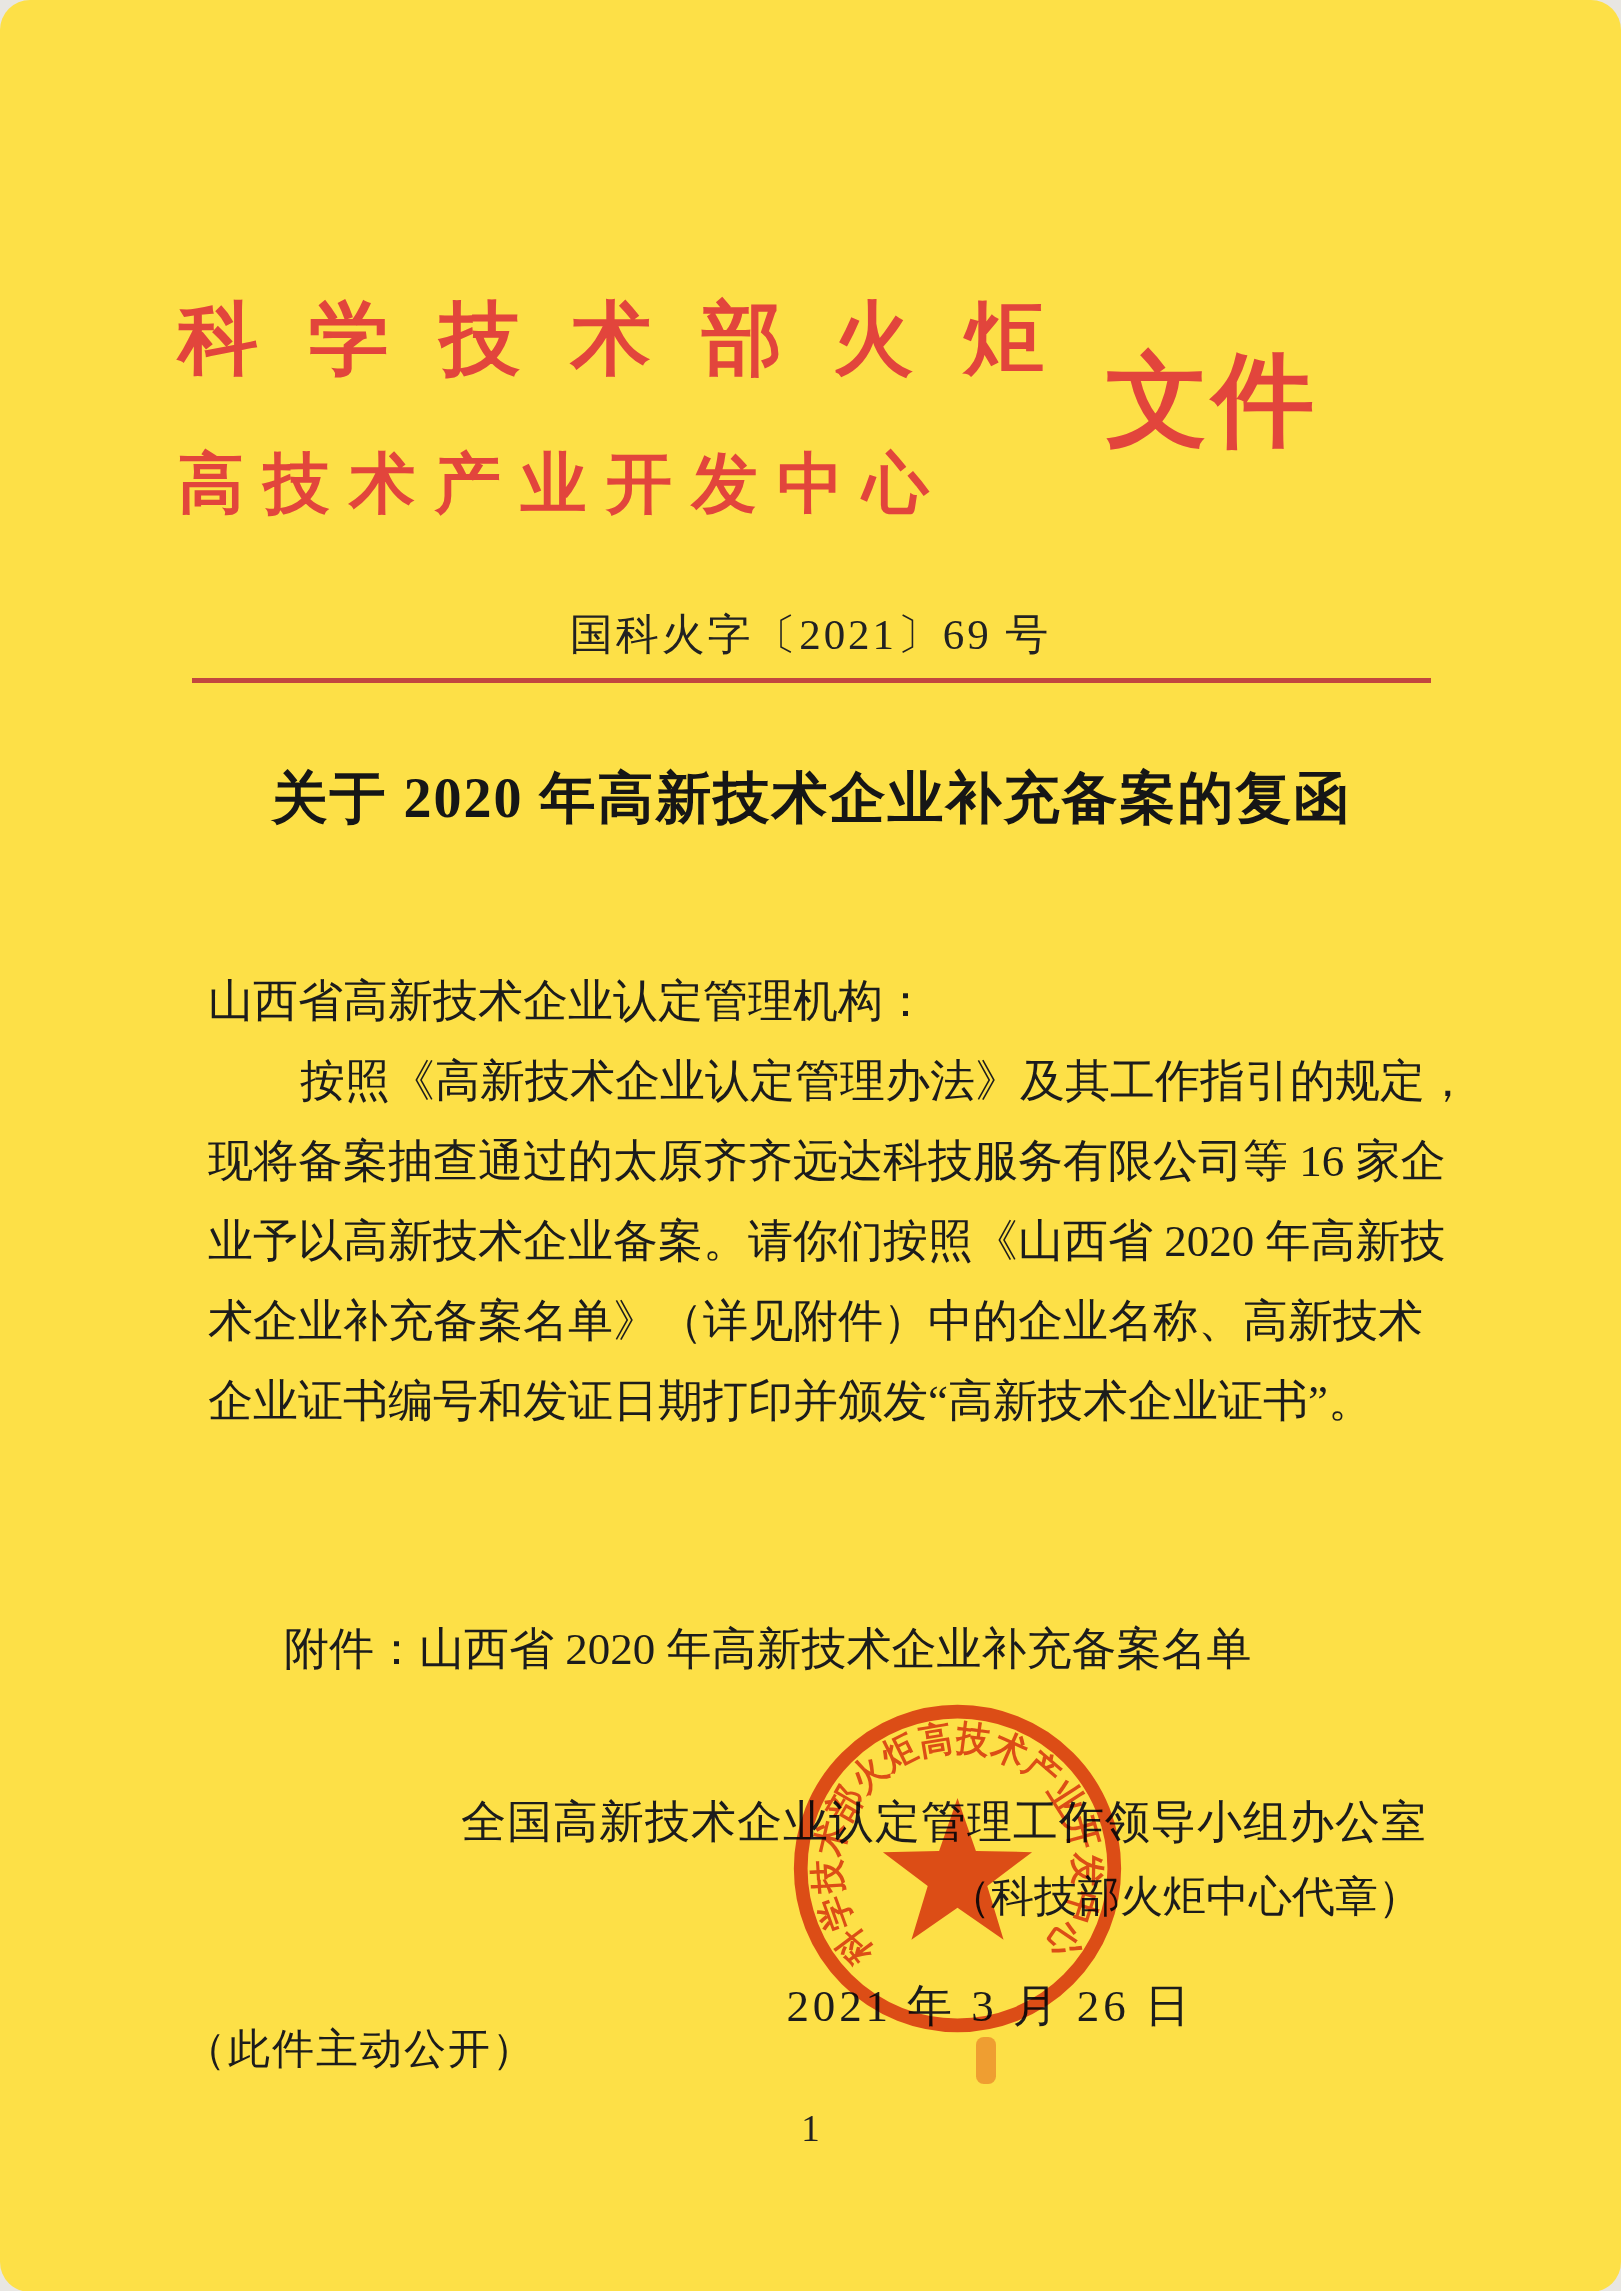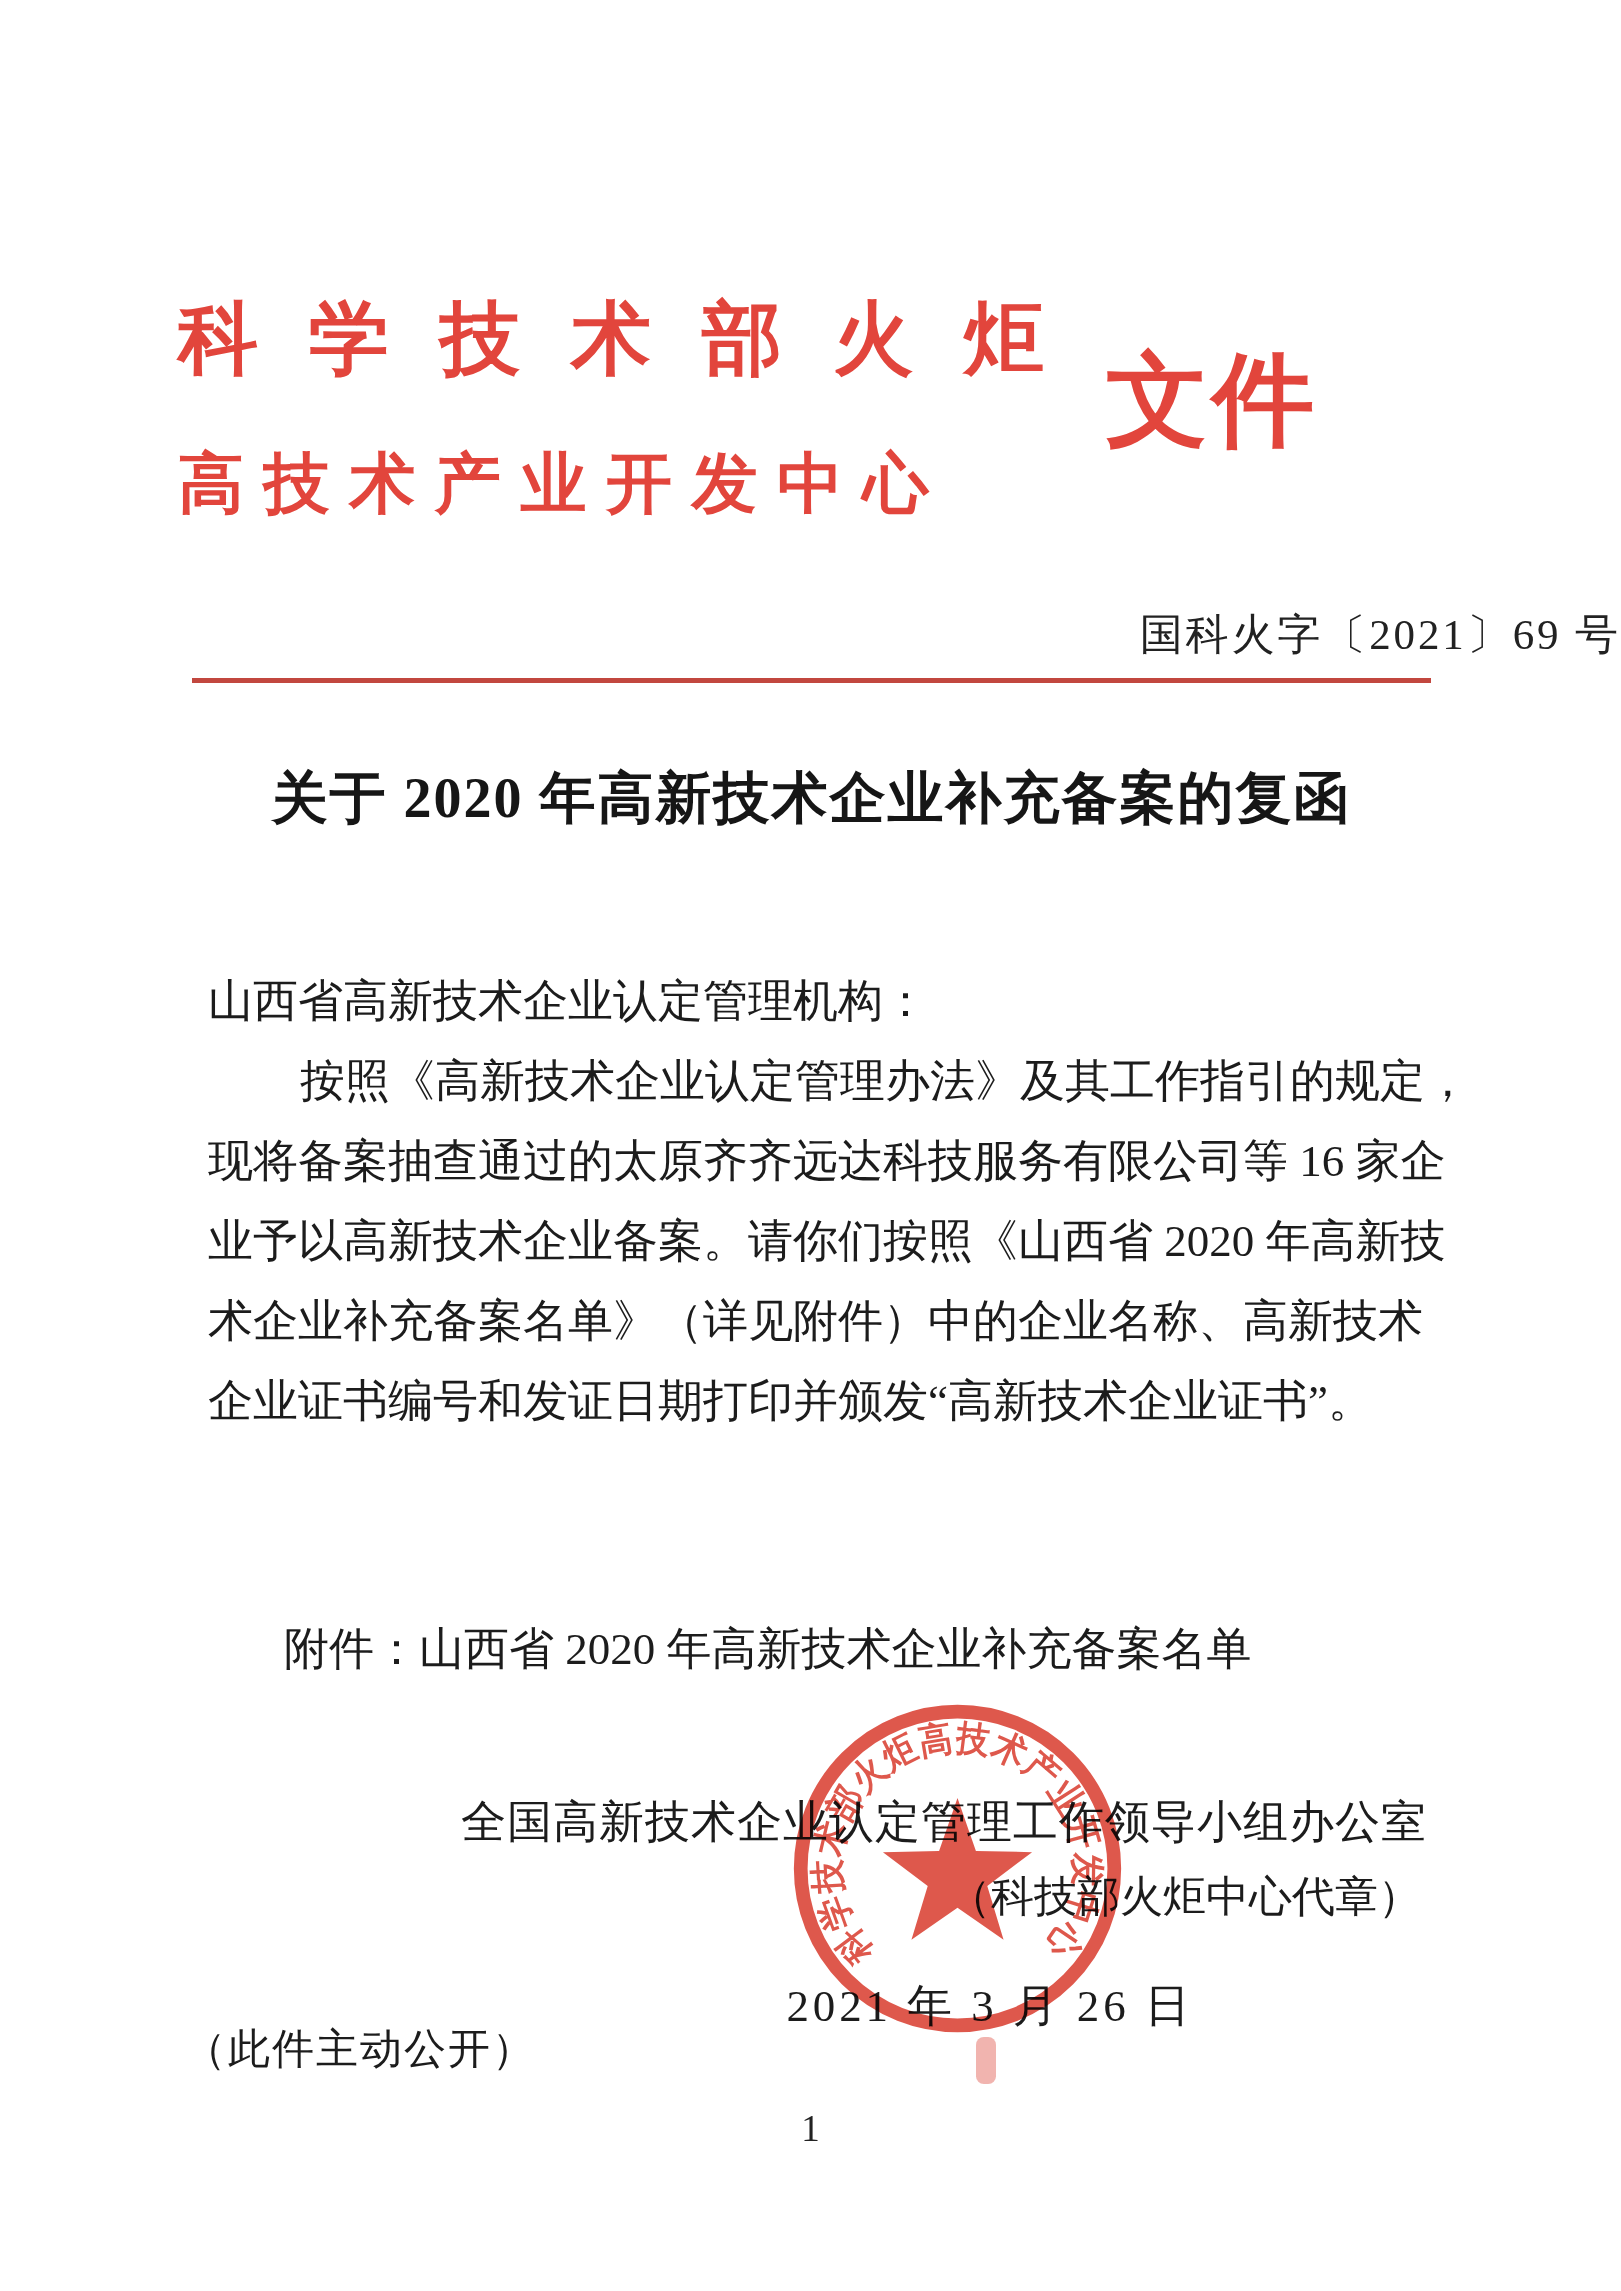--- a/index.html
+++ b/index.html
@@ -1,28 +1,29 @@
 <!DOCTYPE html>
 <html><head>
 <meta charset="utf-8">
 <style>
   html,body{margin:0;padding:0;background:#e8e6e2;}
   .page{
     position:relative;
     width:1621px;height:2292px;
-    background:#ffffff;
+    background:#fde047;
     overflow:hidden;
     font-family:"Liberation Serif","DejaVu Serif",serif;
+    border-radius:30px;
   }
   
   .agency{position:absolute;left:178px;top:294px;width:882px;color:#e2453c;font-weight:700;}
   .agency-line1{font-size:80px;line-height:90px;letter-spacing:51px;white-space:nowrap;}
   .agency-line2{font-size:66px;line-height:90px;letter-spacing:19.6px;margin-top:55px;white-space:nowrap;}
   .doc-type{position:absolute;left:1106px;top:333px;font-size:102px;font-weight:700;color:#e2453c;letter-spacing:3.9px;white-space:nowrap;}
-  .doc-number{position:absolute;left:0;top:606px;width:1621px;text-align:right;font-size:43px;color:#222;letter-spacing:2.9px;}
+  .doc-number{position:absolute;left:0;top:606px;width:1621px;text-align:center;font-size:43px;color:#222;letter-spacing:2.9px;}
   .red-rule{position:absolute;left:192px;top:678px;width:1239px;height:4.9px;background:#c2473f;}
   
   .title{position:absolute;left:0;top:760px;width:1621px;text-align:center;font-size:56px;font-weight:700;color:#161616;letter-spacing:2px;margin:1px;}
   
   .body{position:absolute;left:192px;top:961px;width:1264px;font-size:45px;line-height:80px;color:#1c1c1c;}
   .bline{height:80px;white-space:nowrap;margin-left:16px;}
   .indent{padding-left:92px;}
   .attachment{position:absolute;left:284px;top:1609px;font-size:45px;line-height:80px;color:#1c1c1c;white-space:nowrap;}
   
   .sig-office{position:absolute;left:461px;top:1792px;width:961px;text-align:center;font-size:45px;color:#1c1c1c;letter-spacing:1px;white-space:nowrap;}

